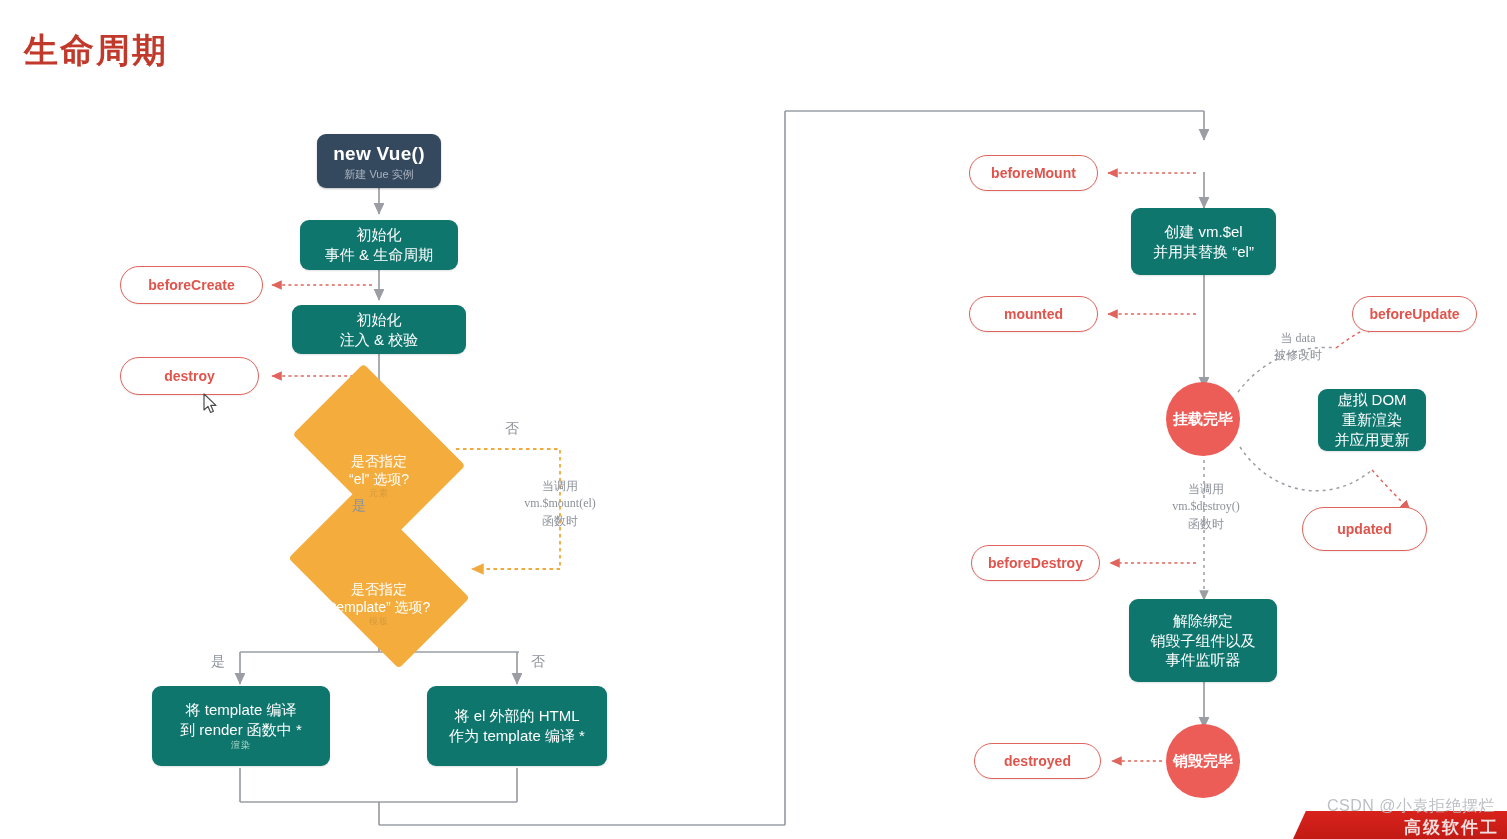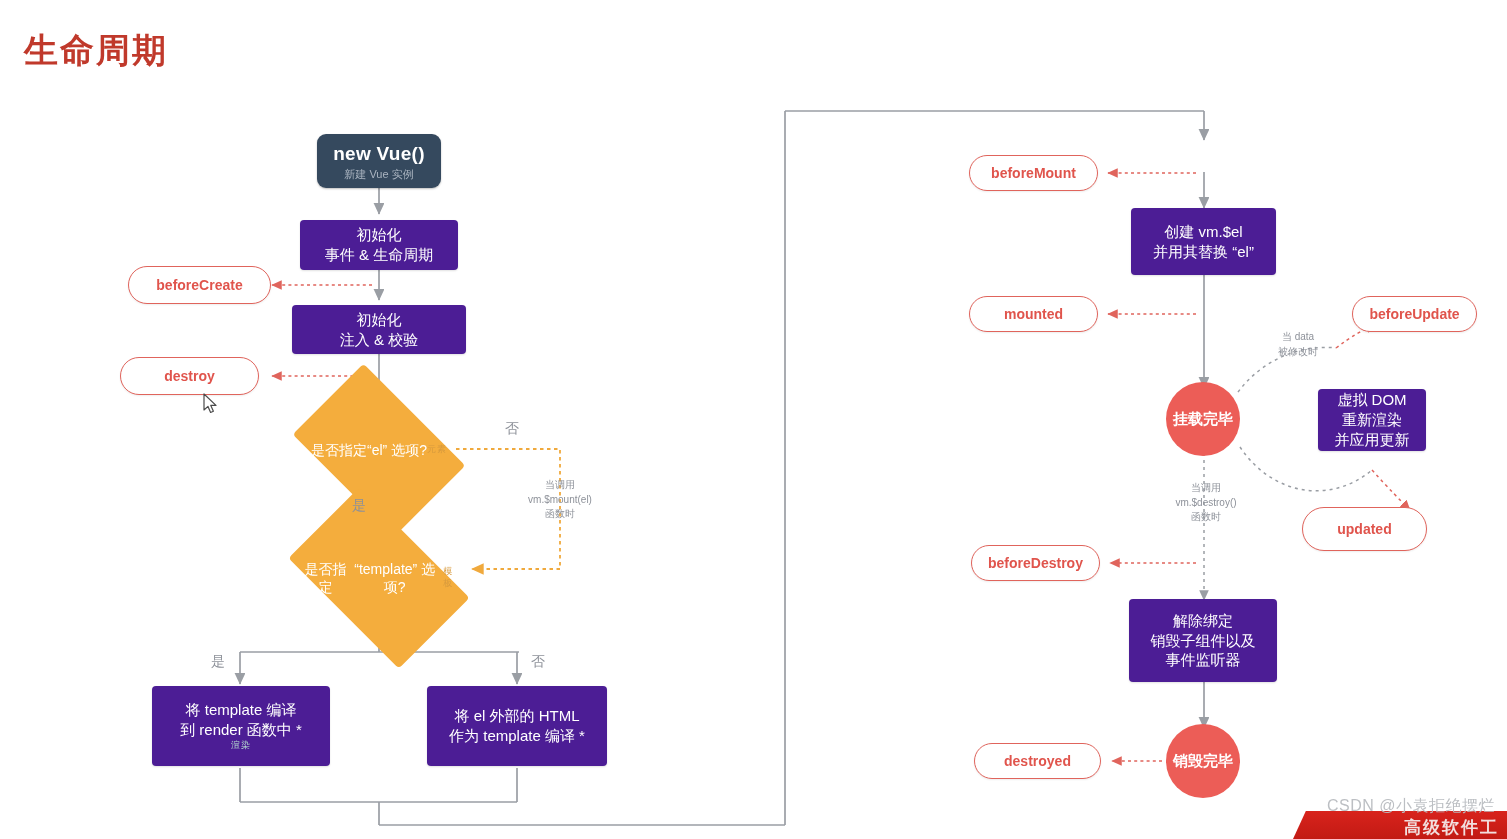--- a/index.html
+++ b/index.html
@@ -38,42 +38,42 @@
     background: #35495e;
     border-radius: 9px;
     color: #ffffff;
     box-shadow: 0 1px 2px rgba(0,0,0,.25);
   }
   .node-vue .t1 { font-size: 19px; font-weight: bold; letter-spacing: .3px; }
   .node-vue .t2 { font-size: 11px; color: #aab4c0; margin-top: 1px; }
 
   
   .node-green {
-    background: #4c1d95;
-    border-radius: 4px;
+    background: #0f766e;
+    border-radius: 9px;
     color: #ffffff;
     font-size: 15px;
     box-shadow: 0 1px 2px rgba(0,0,0,.12);
   }
   .node-green .sub {
     font-size: 9px; color: #b9e2d2; margin-top: 1px; letter-spacing: 1px;
   }
 
   
   .diamond-wrap { position: absolute; }
   .diamond-shape {
     position: absolute; inset: 0;
     background: #f4ad3d;
     transform: rotate(45deg);
     border-radius: 4px;
   }
   .diamond-label {
     position: absolute; inset: 0;
-    display: flex; flex-direction: row;
-    align-items: center; justify-content: center;
+    display: flex; flex-direction: column;
+    align-items: center; justify-content: flex-end;
     color: #ffffff; font-size: 14px; line-height: 1.3;
     text-align: center;
   }
   .diamond-label .sub {
     font-size: 9px; color: #d79a3d; letter-spacing: 1px; margin-top: 0px;
   }
 
   
   .node-hook {
     background: #ffffff;
@@ -88,22 +88,23 @@
   .node-circle {
     background: #ec5d57;
     border-radius: 50%;
     color: #ffffff;
     font-size: 15px; font-weight: bold;
   }
 
   
   .annot {
     position: absolute; text-align: center;
-    color: #8d9199; font-size: 10px; line-height: 1.45;
+    color: #8d9199; font-size: 12px; line-height: 1.45;
     white-space: pre-line;
+    font-family: Liberation Serif, serif;
   }
   .branch-label {
     position: absolute;
     color: #8d9199; font-size: 14px;
   }
 
   
   .watermark {
     position: absolute; right: 12px; bottom: 22px;
     color: #b9bcc0; font-size: 16px; letter-spacing: .5px;
@@ -267,21 +268,21 @@
     <div>事件监听器</div>
   </div>
 
   <div class="node node-circle" style="left:1166px; top:382px; width:74px; height:74px;">
     <div>挂载完毕</div>
   </div>
   <div class="node node-circle" style="left:1166px; top:724px; width:74px; height:74px;">
     <div>销毁完毕</div>
   </div>
 
-  <div class="node node-hook" style="left:128px; top:266px; width:143px; height:38px;">
+  <div class="node node-hook" style="left:120px; top:266px; width:143px; height:38px;">
     <span>beforeCreate</span>
   </div>
   <div class="node node-hook" style="left:120px; top:357px; width:139px; height:38px;">
     <span>destroy</span>
   </div>
   <div class="node node-hook" style="left:969px; top:155px; width:129px; height:36px;">
     <span>beforeMount</span>
   </div>
   <div class="node node-hook" style="left:969px; top:296px; width:129px; height:36px;">
     <span>mounted</span>

